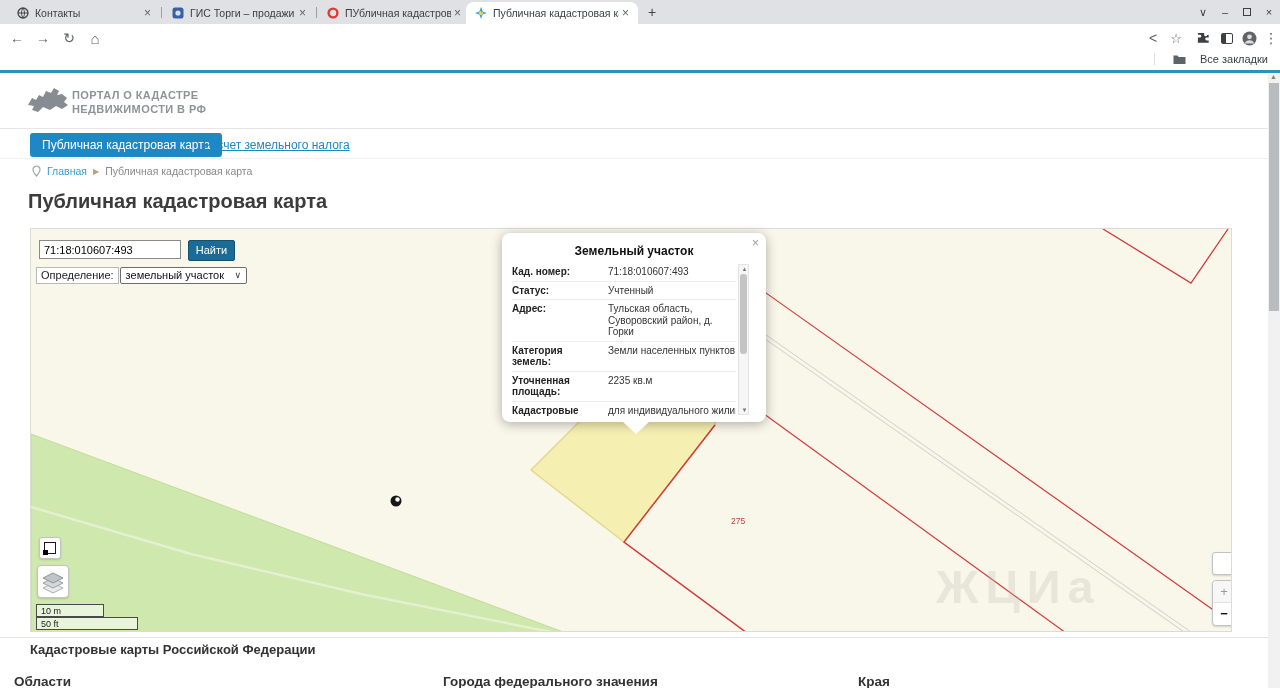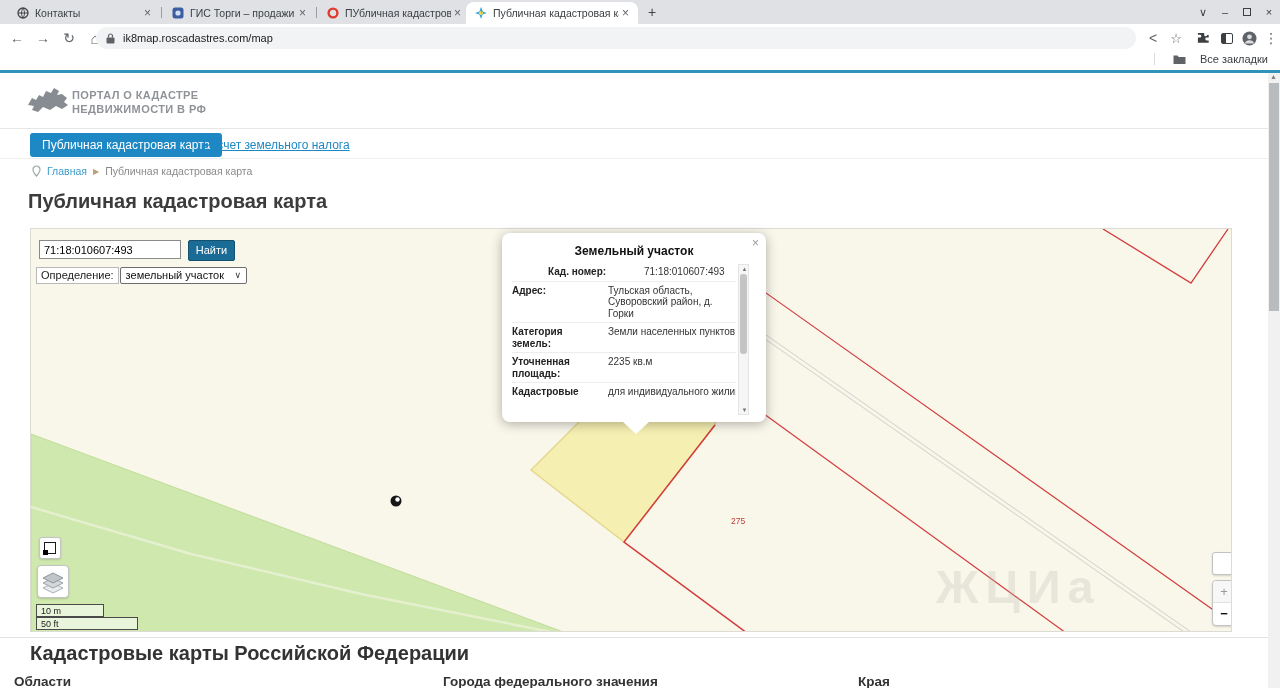--- a/index.html
+++ b/index.html
@@ -96,32 +96,32 @@
   
   #popup { position:absolute; left:502px; top:233px; width:264px; height:189px; background:#fff;
            border-radius:8px; box-shadow:0 2px 12px rgba(0,0,0,.3); }
   #popup-arrow { position:absolute; left:120px; top:188px; width:0; height:0;
                  border-left:14px solid transparent; border-right:14px solid transparent;
                  border-top:13px solid #fff; }
   #popup-close { position:absolute; right:7px; top:3px; color:#999; font-size:12px; }
   #popup-title { text-align:center; font-weight:bold; font-size:12px; color:#111; padding-top:11px; }
   #popup-body { position:absolute; left:10px; top:30px; width:224px; }
   .prow { display:flex; border-top:1px solid #ededed; padding:3px 0 3px; }
-  .prow:first-child { border-top:none;margin-left:36px; }
+  .prow:first-child { border-top:none; }
   .plabel { width:86px; flex:0 0 86px; font-weight:bold; font-size:10px; color:#222; line-height:11.5px; }
   .pvalue { flex:1; font-size:10px; color:#333; padding-left:10px; line-height:11.5px; }
   .prow.clip .pvalue { white-space:nowrap; overflow:hidden; }
   #popup-scroll { position:absolute; left:236px; top:31px; width:11px; height:151px;
                   background:#f6f6f6; border:1px solid #e4e4e4; }
   #popup-scroll .sarrow { position:absolute; left:1px; width:9px; text-align:center; font-size:6px; color:#777; }
   #ps-thumb { position:absolute; left:1px; top:9px; width:7px; height:80px; background:#c4c4c4; border-radius:3px; }
 
   
   #map-bottom-line { position:absolute; left:0; top:637px; width:1268px; height:1px; background:#e3e3e3; }
-  #footer-heading { position:absolute; left:30px; top:642px; font-size:20px; font-weight:600; color:#333; }
+  #footer-heading { position:absolute; left:30px; top:642px; font-size:13px; font-weight:600; color:#333; }
   .fcol { position:absolute; top:674px; font-size:13.5px; font-weight:bold; color:#333; }
 </style>
 </head>
 <body>
 
 <div id="tabbar">
   <div class="tab" style="left:8px">
     <svg class="favicon" viewBox="0 0 12 12">
         <circle cx="6" cy="6" r="5" fill="none" stroke="#444" stroke-width="1.3"></circle>
         <path d="M1 6h10 M6 1c-2 3-2 7 0 10 M6 1c2 3 2 7 0 10" fill="none" stroke="#444" stroke-width="1"></path>
@@ -162,27 +162,20 @@
       <span class="restore-sq"></span>
     </span>
   <span class="winctl" style="right:0">×</span>
 </div>
 
 <div id="toolbar">
   <span class="navic" style="left:6px">←</span>
   <span class="navic" style="left:32px">→</span>
   <span class="navic" style="left:58px">↻</span>
   <span class="navic" style="left:84px; font-size:15px">⌂</span>
-  <div id="omnibox">
-    <svg width="9" height="11" viewBox="0 0 9 11">
-        <rect x="0.5" y="4.5" width="8" height="6" rx="1" fill="#5f6368"></rect>
-        <path d="M2.5 4.5V3a2 2 0 014 0v1.5" fill="none" stroke="#5f6368" stroke-width="1.2"></path>
-      </svg>
-    <span id="urltext">ik8map.roscadastres.com/map</span>
-  </div>
   <span class="navic" style="left:1142px">&lt;</span>
   <span class="navic" style="left:1165px; font-size:13px">☆</span>
   <span class="navic" style="left:1192px">
     <svg width="13" height="13" viewBox="0 0 13 13">
         <path d="M5 1h3v2.2a1.6 1.6 0 103.2 0H13v3h-2.2a1.6 1.6 0 100 3.2H13V12H1V6.2h2.2a1.6 1.6 0 100-3.2H1V1h4z" fill="#3c4043" transform="scale(0.9)"></path>
       </svg>
   </span>
   <span class="navic" style="left:1216px">
     <span style="width:12px;height:11px;border:1.5px solid #3c4043;border-radius:2px;display:inline-block;position:relative">
         <span style="position:absolute;left:0;top:0;width:4px;height:100%;background:#3c4043"></span>
@@ -293,20 +286,24 @@
 <div id="popup">
   <div id="popup-arrow"></div>
   <span id="popup-close">×</span>
   <div id="popup-title">Земельный участок</div>
   <div id="popup-body">
     <div class="prow">
       <span class="plabel">Кад. номер:</span>
       <span class="pvalue">71:18:010607:493</span>
     </div>
     <div class="prow">
+      <span class="plabel">Статус:</span>
+      <span class="pvalue">Учтенный</span>
+    </div>
+    <div class="prow">
       <span class="plabel">Адрес:</span>
       <span class="pvalue">Тульская область, Суворовский район, д. Горки</span>
     </div>
     <div class="prow">
       <span class="plabel">Категория земель:</span>
       <span class="pvalue">Земли населенных пунктов</span>
     </div>
     <div class="prow">
       <span class="plabel">Уточненная площадь:</span>
       <span class="pvalue">2235 кв.м</span>

